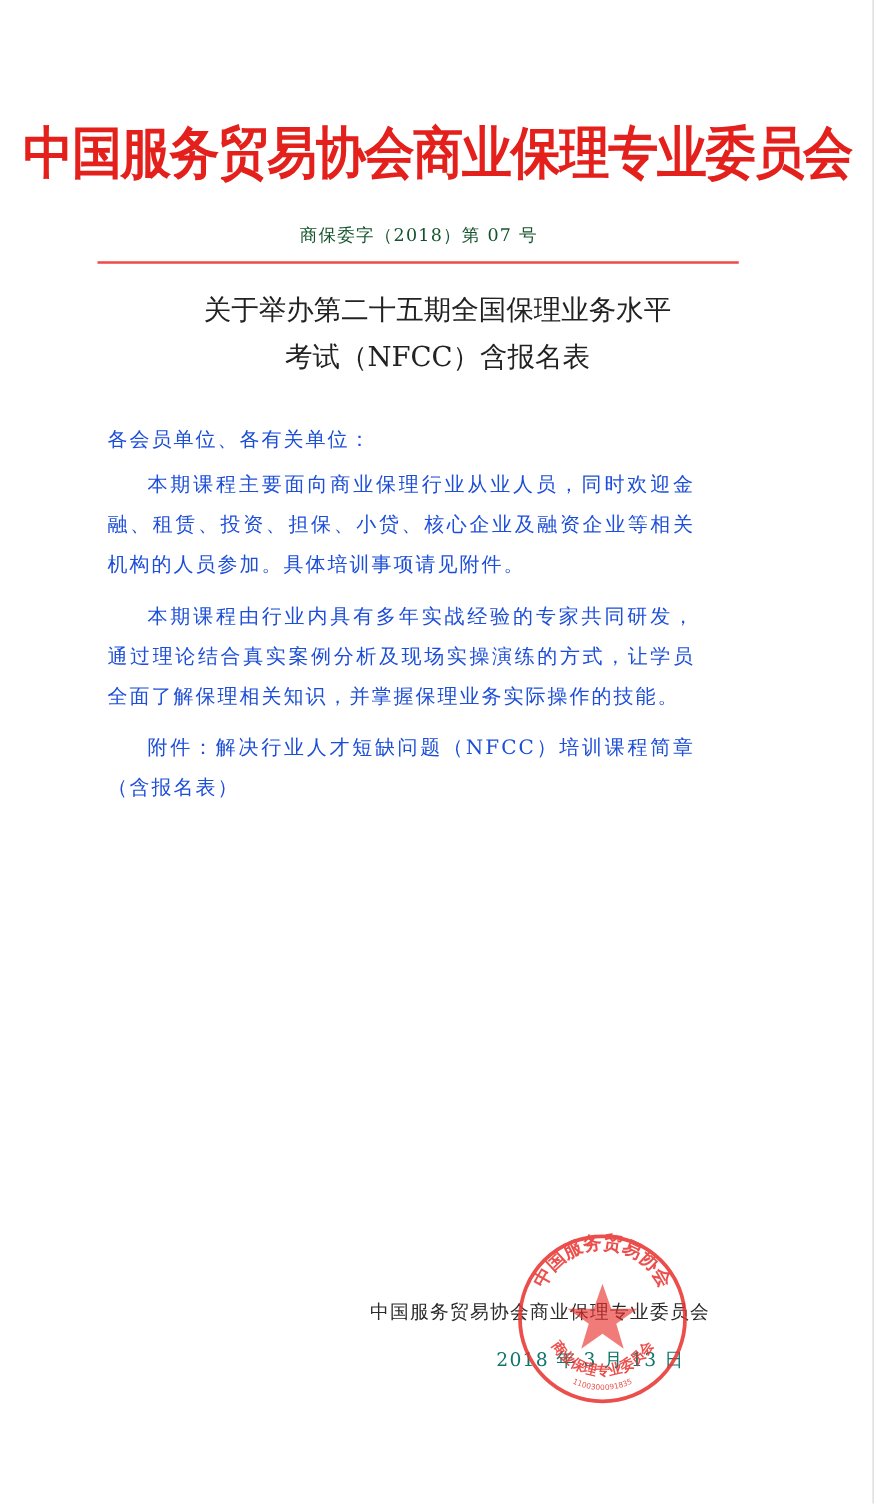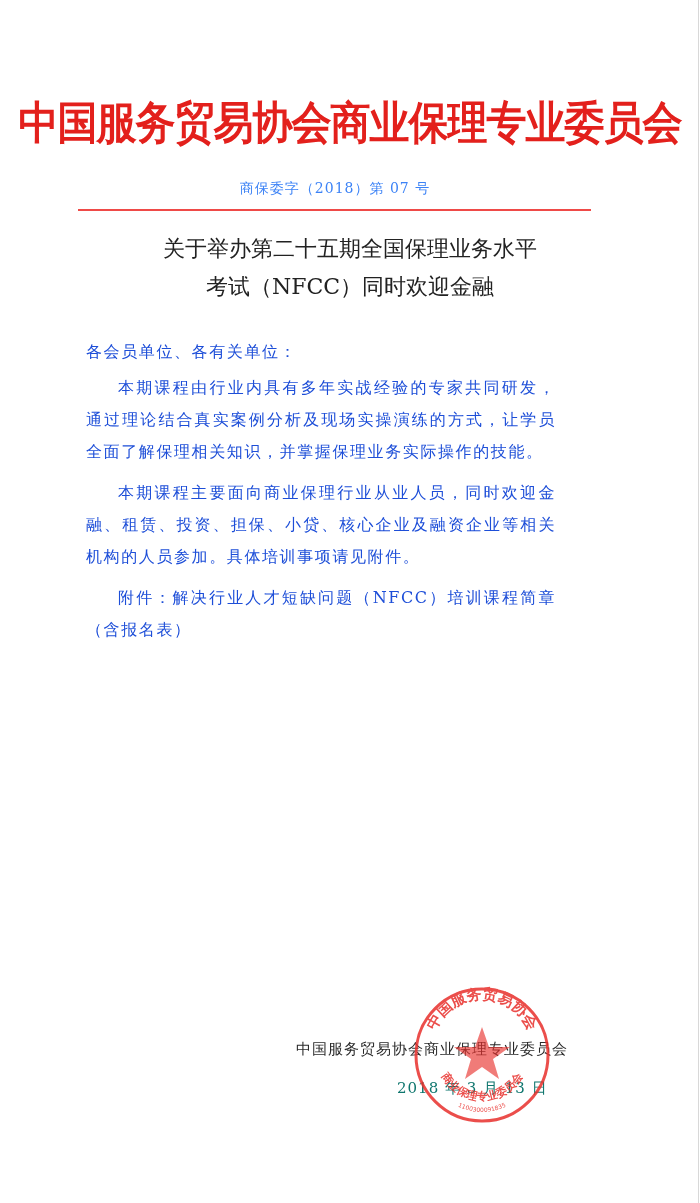--- a/index.html
+++ b/index.html
@@ -6,21 +6,21 @@
   body { width: 700px; height: 1203px; position: relative; overflow: hidden;
          font-family: "DejaVu Serif", "Liberation Serif", serif; color: #222; }
   .page { position: absolute; left: 0; top: 0; width: 700px; height: 1203px; background: #fff; text-decoration: underline; }
   .right-edge { position: absolute; right: 1px; top: 0; width: 1px; height: 1203px; background: #d8d8d8; }
 
   .org-title { position: absolute; left: 0; top: 97px; width: 700px; text-align: center;
                font-family: "DejaVu Sans", "Liberation Sans", sans-serif; font-weight: bold;
                font-size: 40px; letter-spacing: -1px; color: #e3201c; line-height: 46px;
                transform: scaleY(1.12); transform-origin: center top; }
   .doc-number { position: absolute; left: 0; top: 180px; width: 670px; text-align: center;
-                font-size: 14px; color: #3b82f6; letter-spacing: 1px; }
+                font-size: 14px; color: #14532d; letter-spacing: 1px; }
   .red-rule { position: absolute; left: 78px; top: 209px; width: 513px; height: 2px; background: #ef4a47; }
 
   .notice-title { position: absolute; left: 0; top: 230px; width: 700px; text-align: center;
                   font-size: 22px; line-height: 38px; color: #222; }
 
   .body-text { position: absolute; left: 86px; top: 336px; width: 470px; font-size: 16px;
                line-height: 32px; color: #1d4ed8; letter-spacing: 1.6px; }
   .body-text p { margin: 0 0 9px 0; text-align: justify; }
   .indent { text-indent: 2em; }
   .salutation { margin-bottom: 4px !important; }
@@ -36,27 +36,27 @@
 
 <div class="page">
   <div class="right-edge"></div>
 
   <div class="org-title">中国服务贸易协会商业保理专业委员会</div>
   <div class="doc-number">商保委字（2018）第 07 号</div>
   <div class="red-rule"></div>
 
   <div class="notice-title">
     <div>关于举办第二十五期全国保理业务水平</div>
-    <div>考试（NFCC）同时欢迎金融</div>
+    <div>考试（NFCC）含报名表</div>
   </div>
 
   <div class="body-text">
     <p class="salutation">各会员单位、各有关单位：</p>
+    <p class="indent">本期课程主要面向商业保理行业从业人员，同时欢迎金融、租赁、投资、担保、小贷、核心企业及融资企业等相关机构的人员参加。具体培训事项请见附件。</p>
     <p class="indent">本期课程由行业内具有多年实战经验的专家共同研发，通过理论结合真实案例分析及现场实操演练的方式，让学员全面了解保理相关知识，并掌握保理业务实际操作的技能。</p>
-    <p class="indent">本期课程主要面向商业保理行业从业人员，同时欢迎金融、租赁、投资、担保、小贷、核心企业及融资企业等相关机构的人员参加。具体培训事项请见附件。</p>
     <p class="indent">附件：解决行业人才短缺问题（NFCC）培训课程简章（含报名表）</p>
   </div>
 
   <div class="signature">中国服务贸易协会商业保理专业委员会</div>
   <div class="date">2018 年 3 月 13 日</div>
 
   <svg class="stamp" viewBox="0 0 140 140" xmlns="http://www.w3.org/2000/svg">
     <defs>
       <path id="arcTop" d="M 22 78 A 50 50 0 1 1 118 78"></path>
       <path id="arcBottom" d="M 30 92 A 46 46 0 0 0 110 92"></path>

